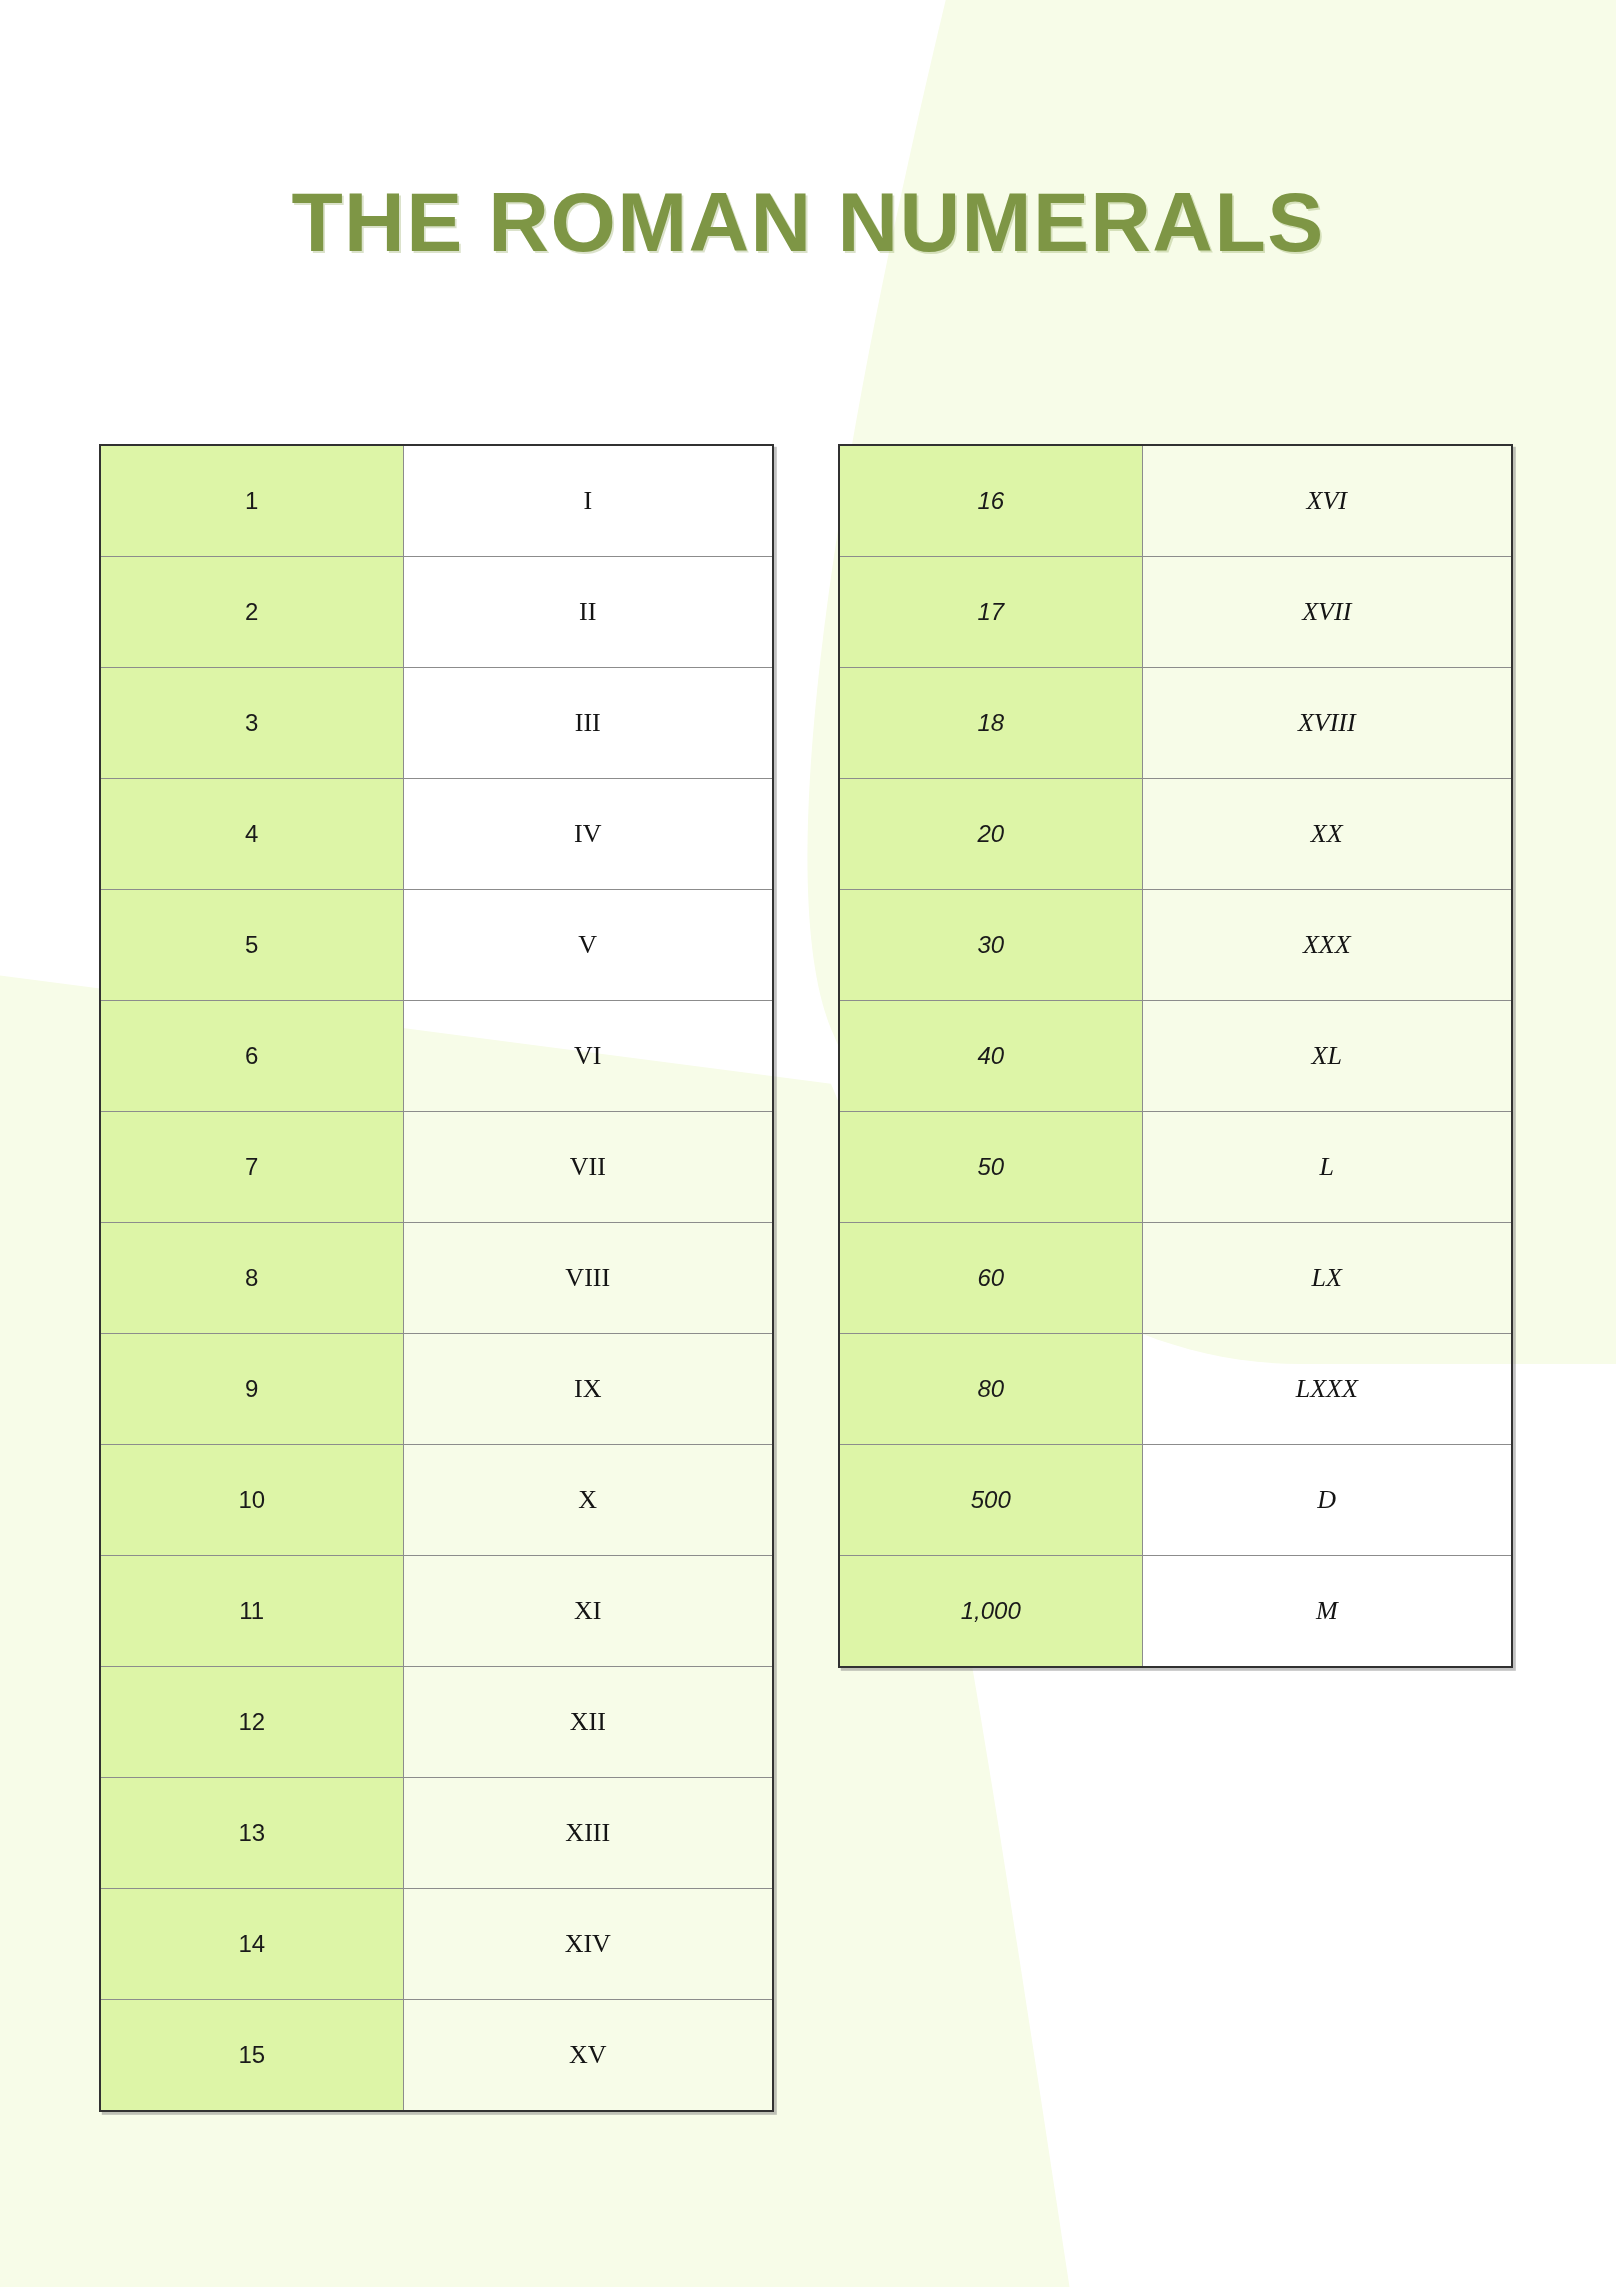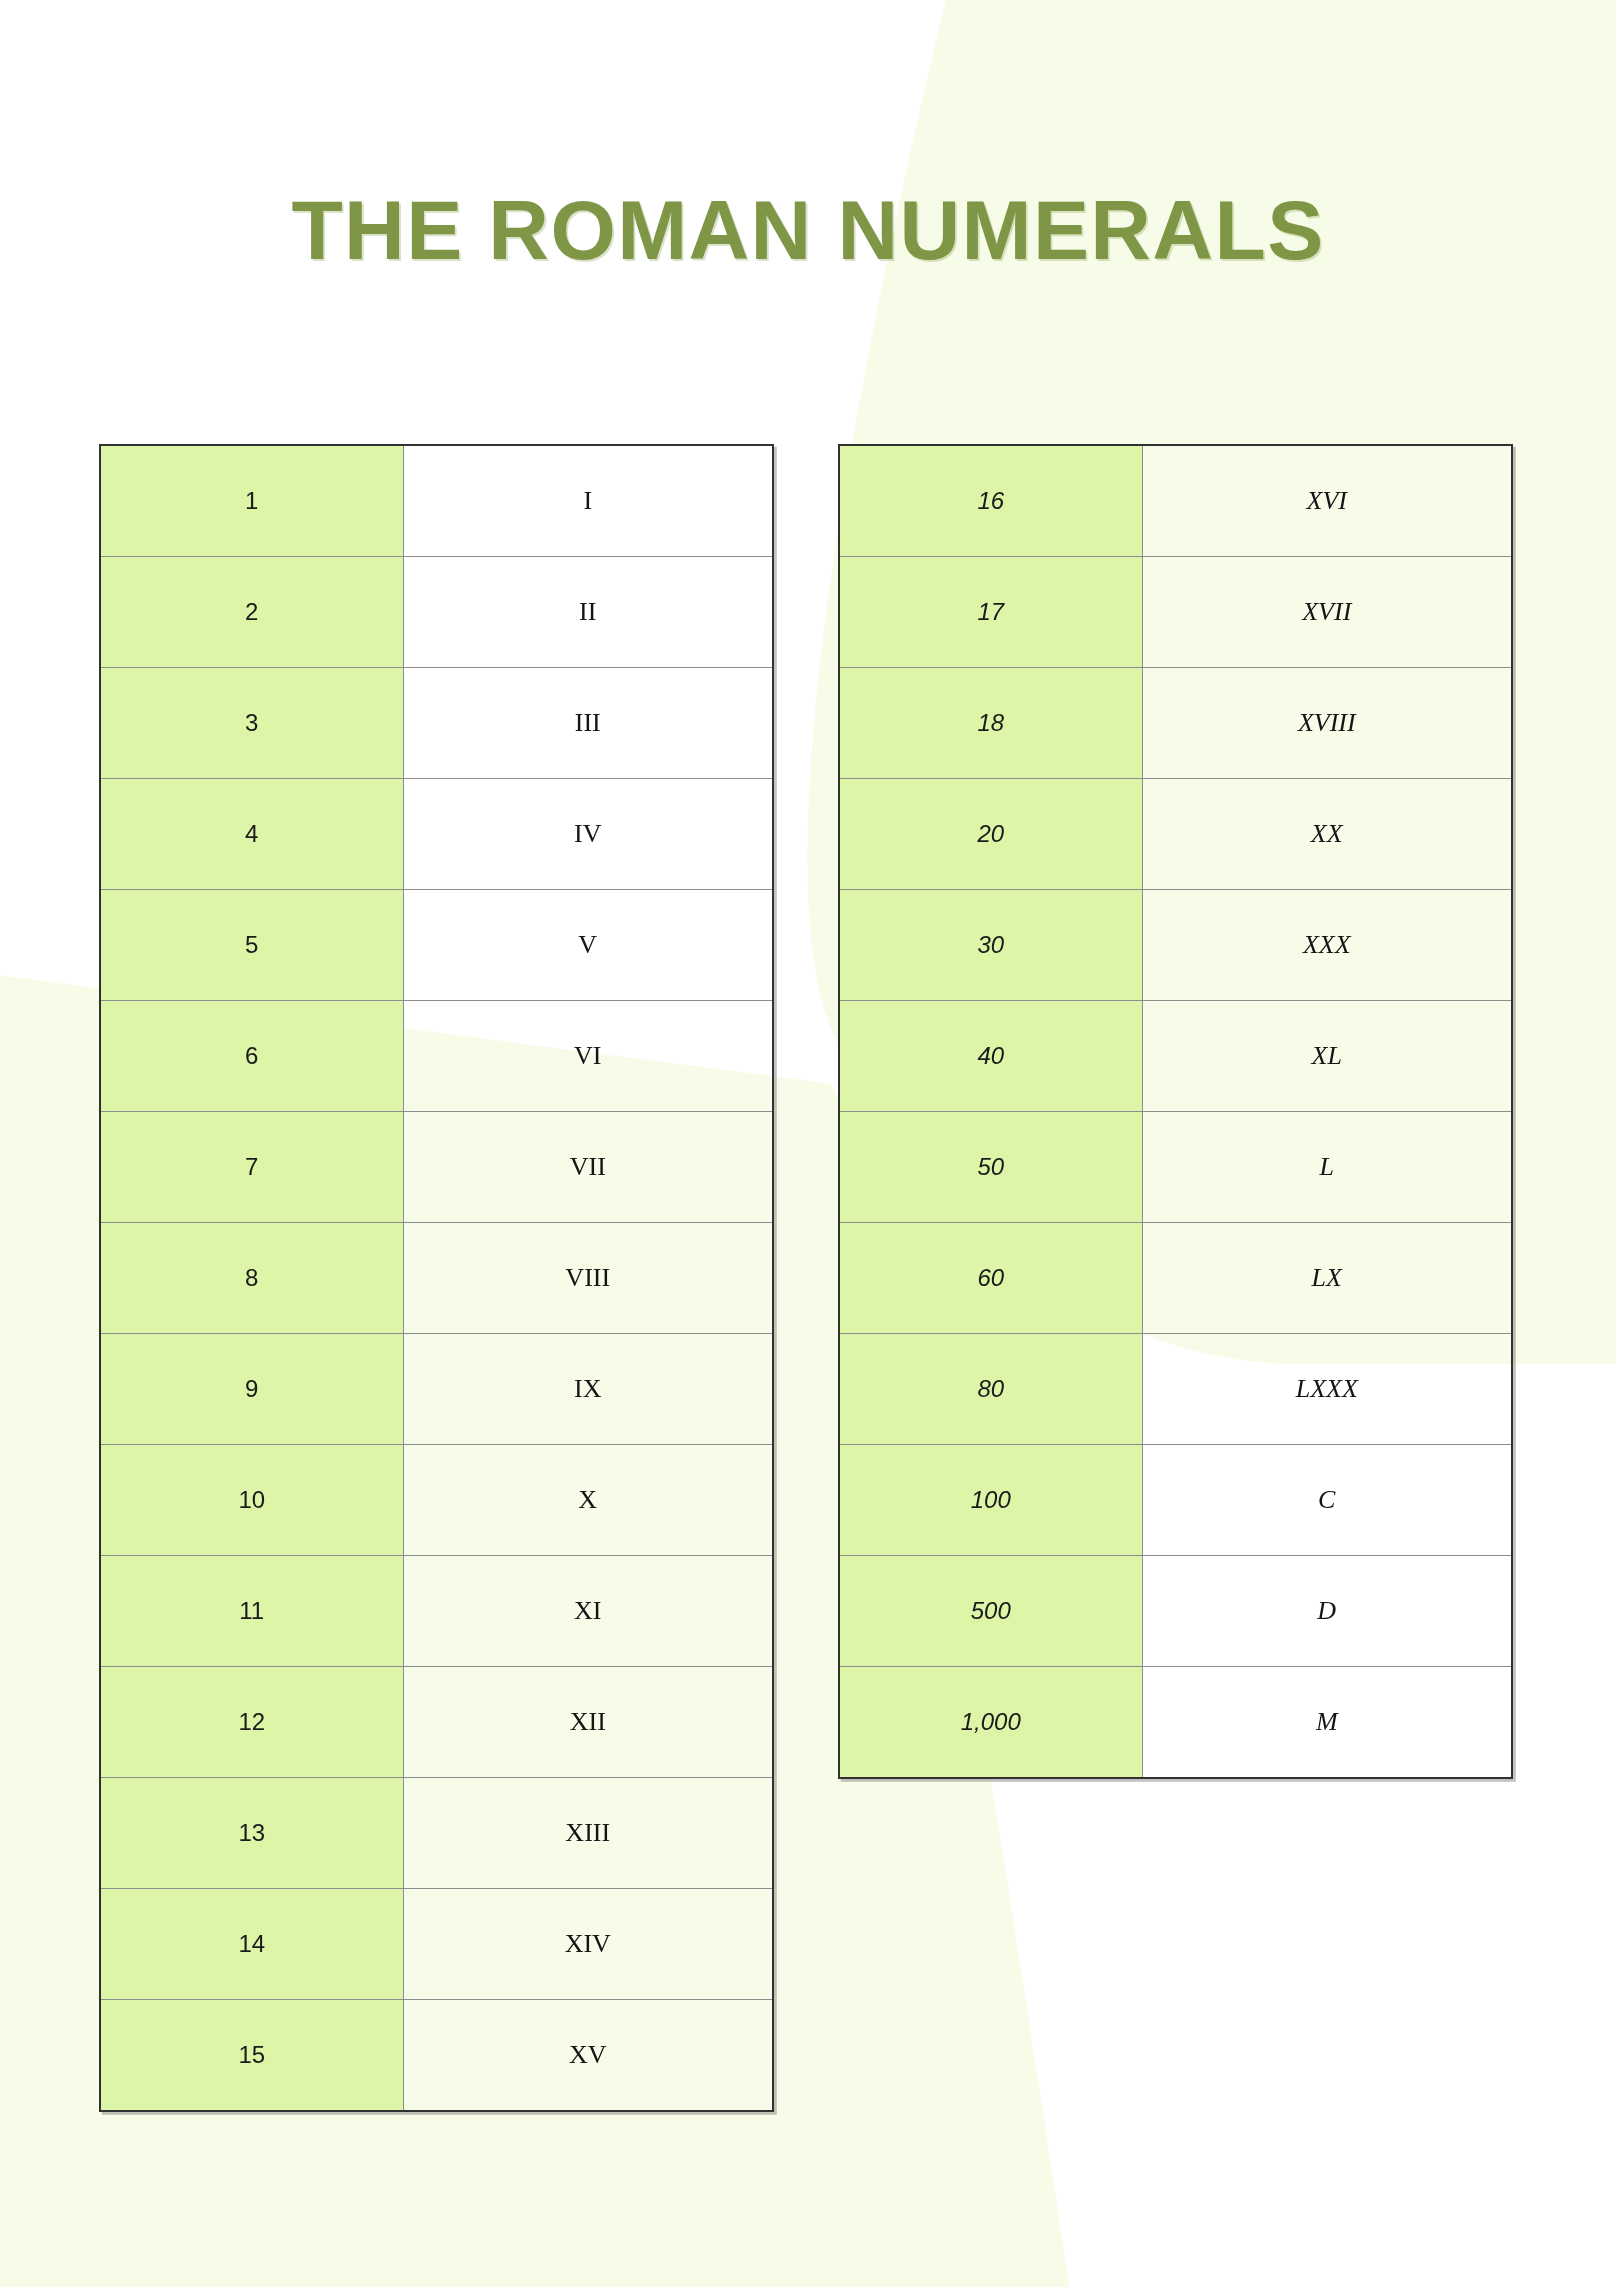--- a/index.html
+++ b/index.html
@@ -34,21 +34,21 @@
 
   
   .title-wrap {
     position: absolute;
     top: 180px;
     left: 0;
     width: 1616px;
     text-align: center;
   }
   .doc-title {
-    margin: 8px;
+    margin: 0;
     font-family: "Liberation Sans", sans-serif;
     font-weight: 700;
     font-size: 84px;
     letter-spacing: 1.4px;
     line-height: 1;
     color: #7e9645;
     white-space: nowrap;
     text-shadow: 1.8px 1.8px 0 rgba(126,150,69,0.28);
   }
 
@@ -218,24 +218,20 @@
           </tr>
         <tr>
             <td class="col-arabic">60</td>
             <td class="col-roman">LX</td>
           </tr>
         <tr>
             <td class="col-arabic">80</td>
             <td class="col-roman">LXXX</td>
           </tr>
         <tr>
-            <td class="col-arabic">100</td>
-            <td class="col-roman">C</td>
-          </tr>
-        <tr>
             <td class="col-arabic">500</td>
             <td class="col-roman">D</td>
           </tr>
         <tr>
             <td class="col-arabic">1,000</td>
             <td class="col-roman">M</td>
           </tr>
       </tbody>
     </table>
 

